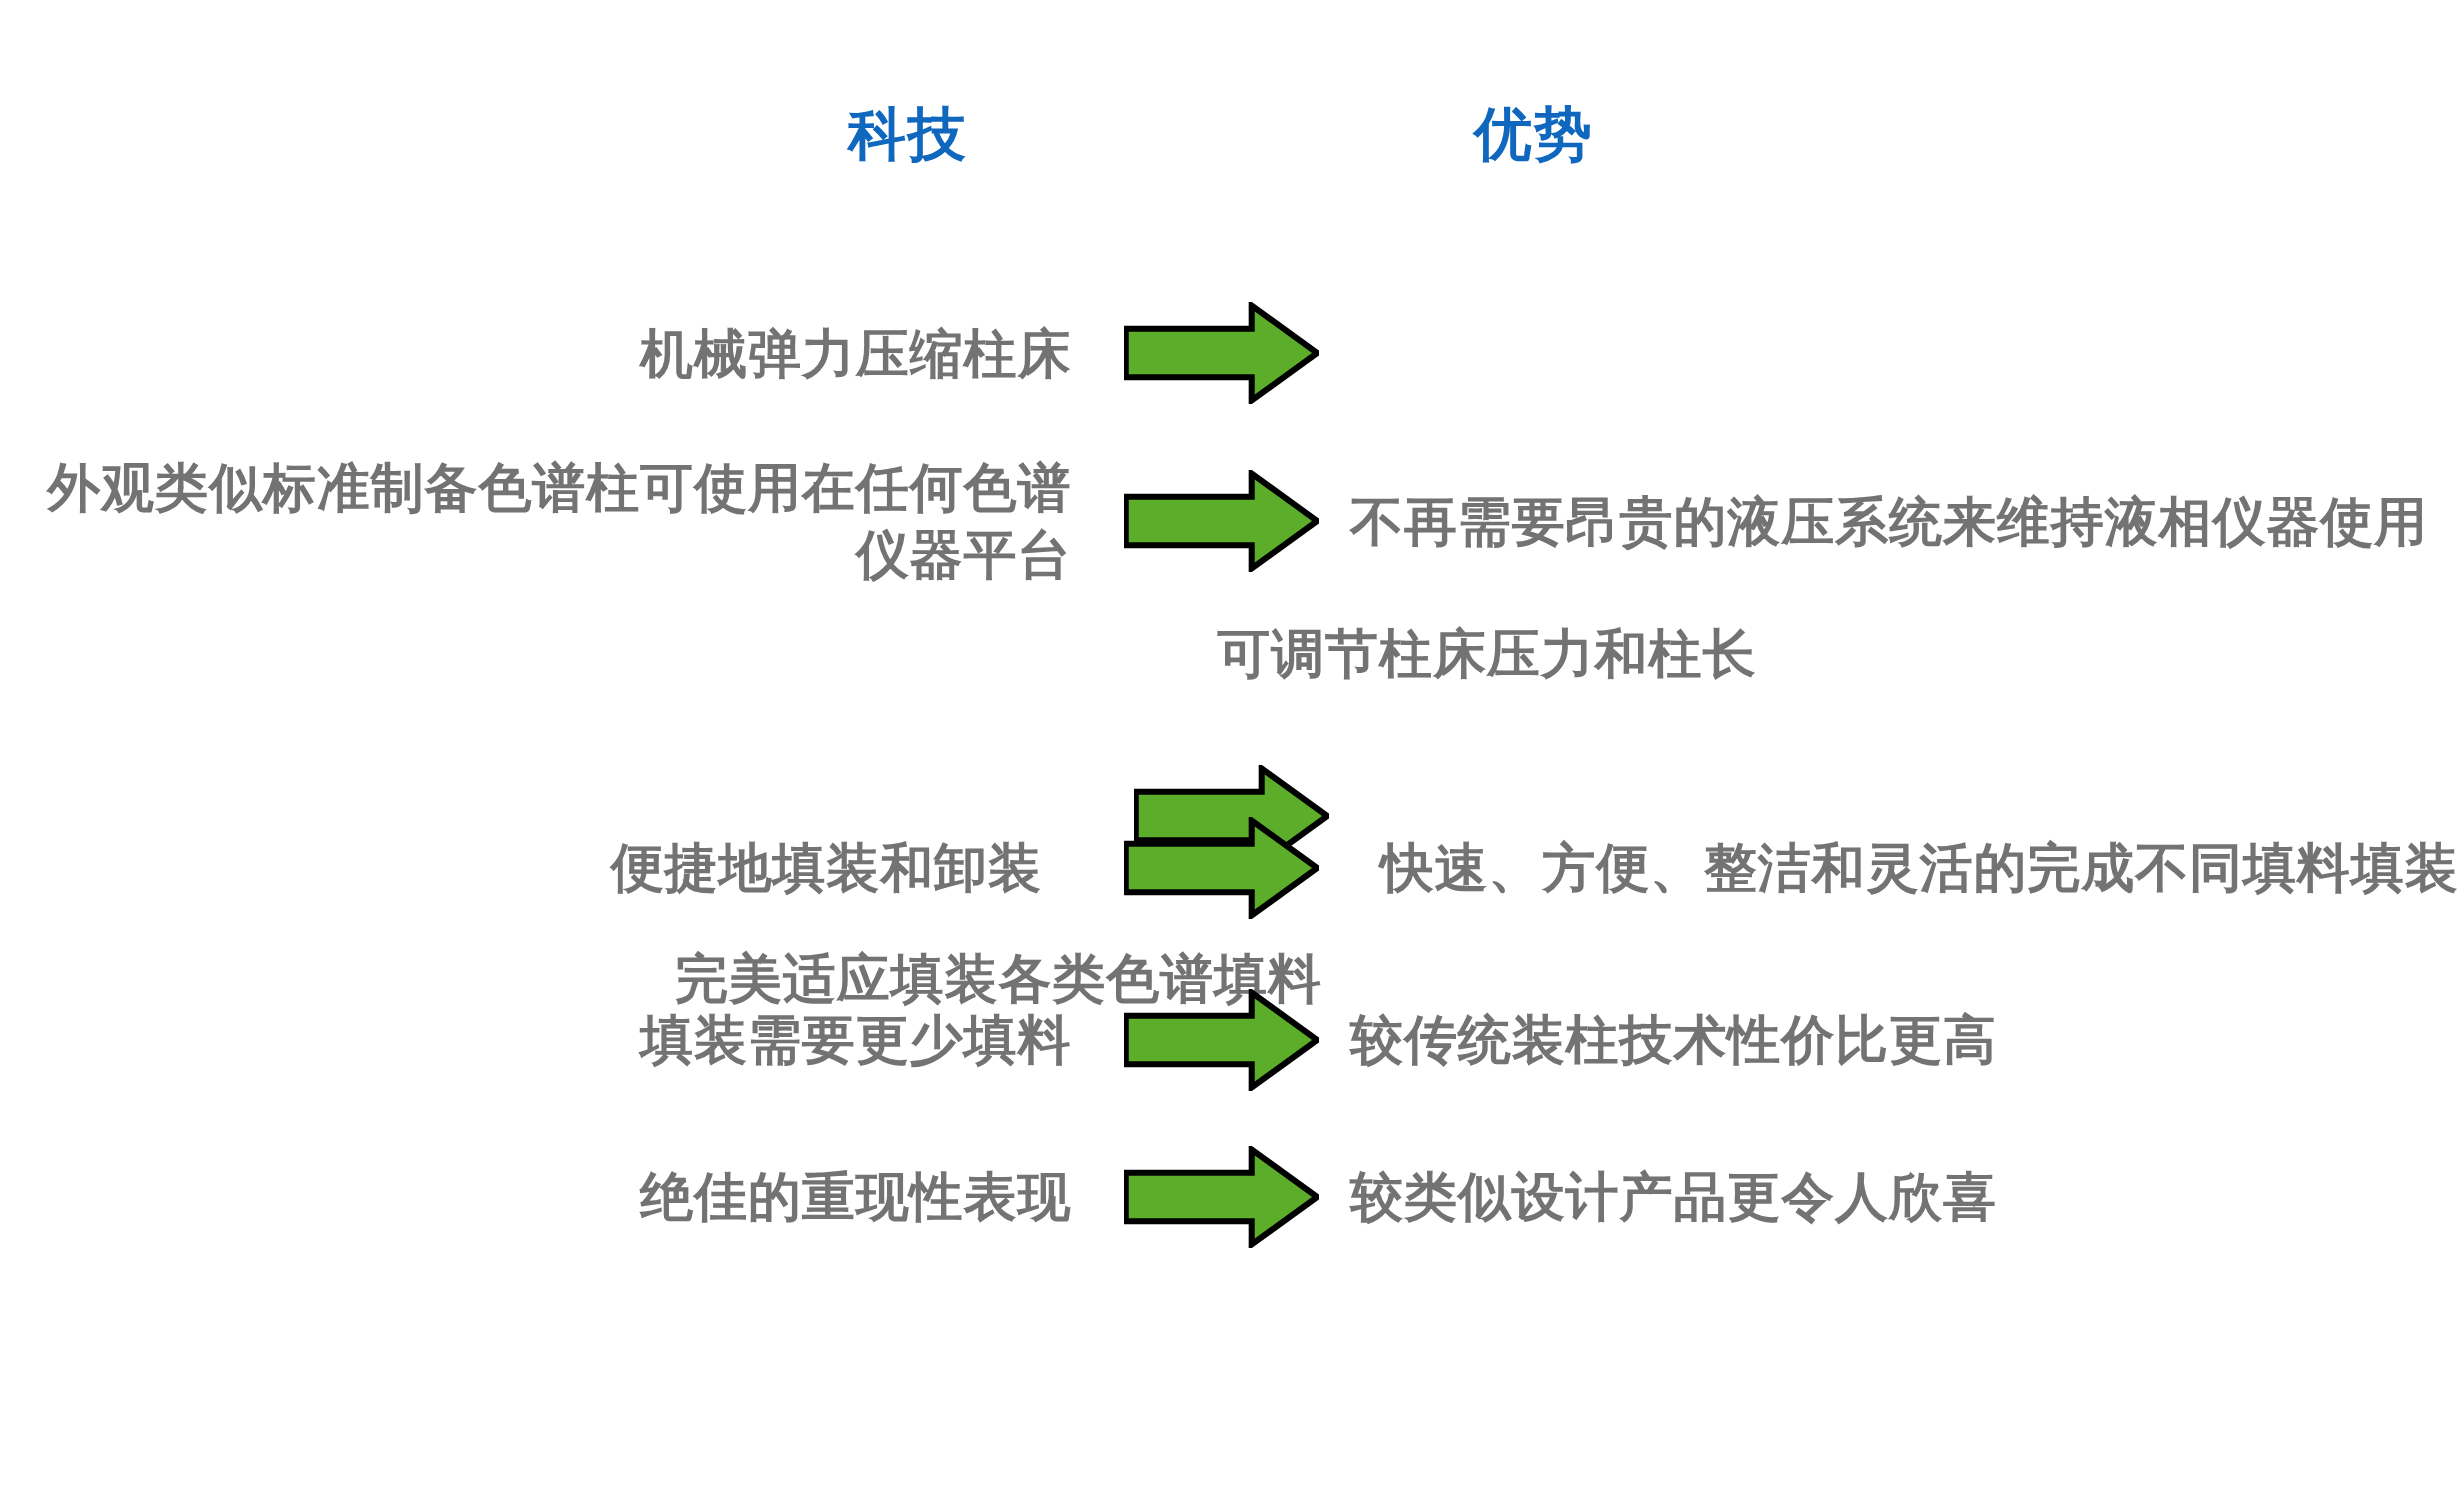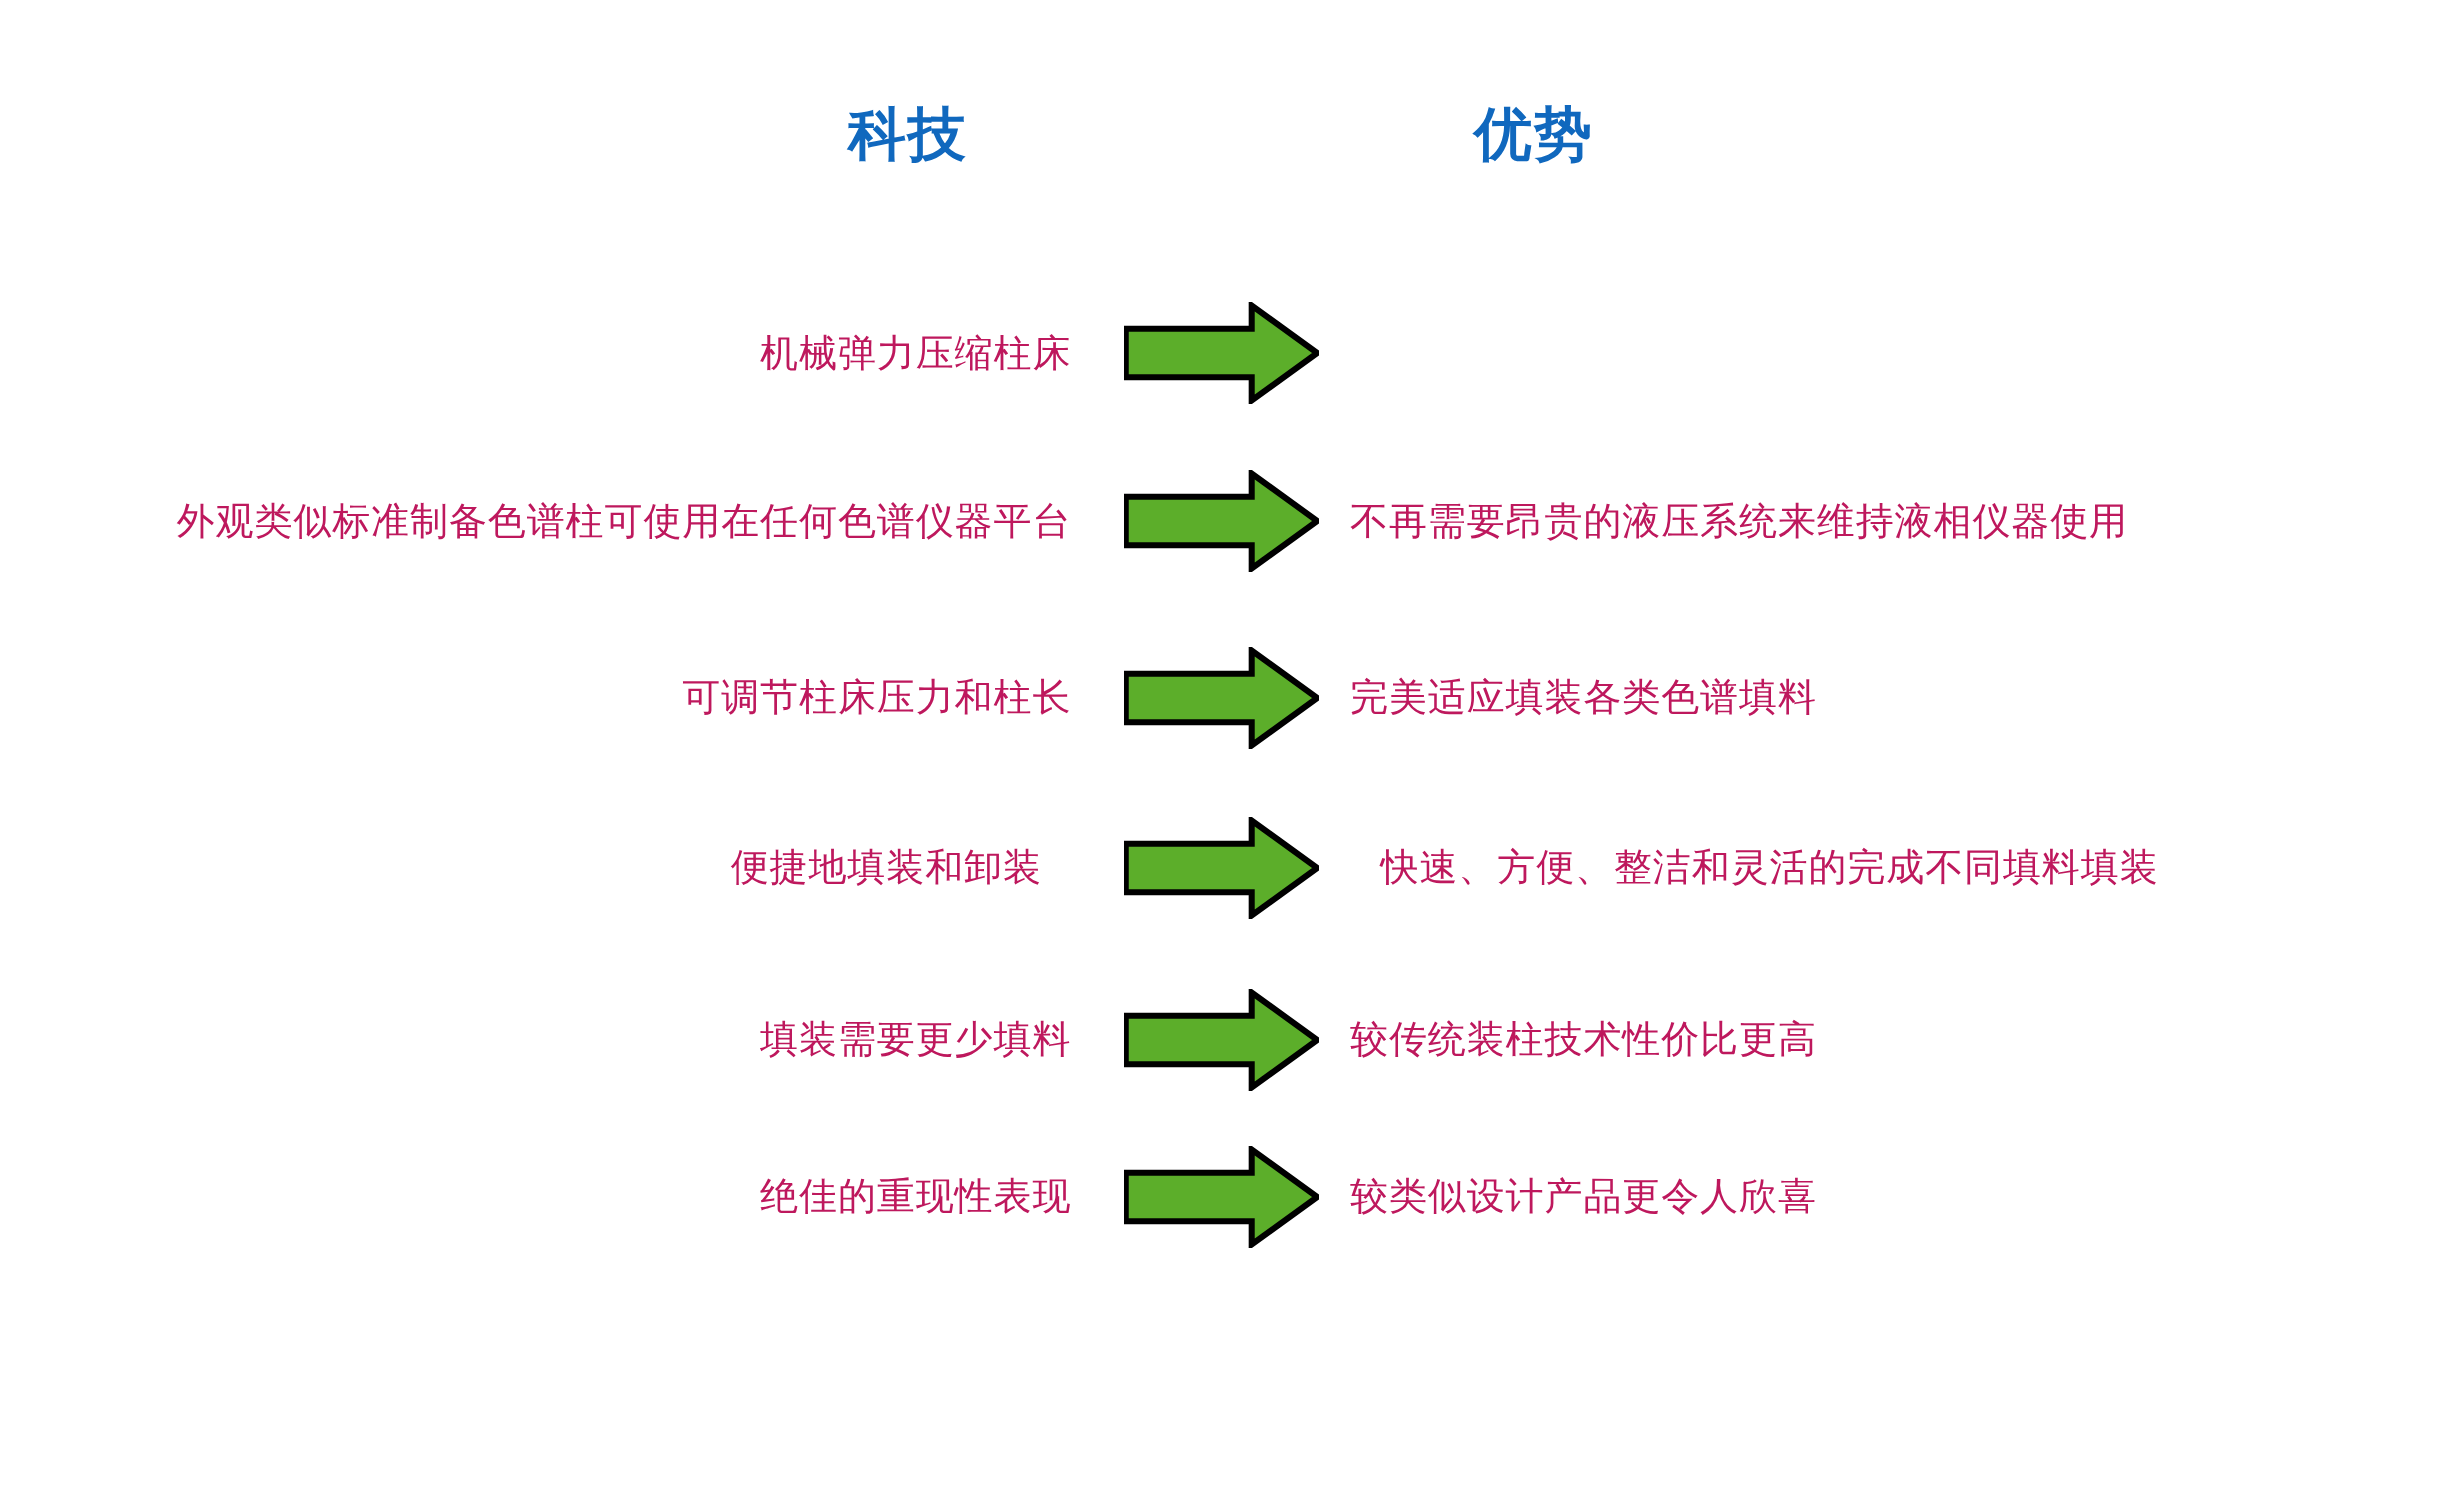--- a/index.html
+++ b/index.html
@@ -76,31 +76,31 @@
     flex: 0 0 258px;
   }
   .col-right {
     width: 1112px;
     box-sizing: border-box;
     padding-left: 0px;
     text-align: left;
   }
 
   .cell-text {
-    font-size: 38px;
+    font-size: 53px;
     line-height: 67px;
-    font-weight: 400;
-    color: #be185d;
+    font-weight: 700;
+    color: #737373;
     letter-spacing: 0.9px;
   }
 
   
   .row-0 { height: 138px; }
   .row-1 { height: 198px; }
-  .row-2 { height: 155px; }
+  .row-2 { height: 155px; flex-direction: column; }
   .row-3 { height: 185px; gap: 30px; }
   .row-4 { height: 159px; }
   .row-5 { height: 155px; }
 
   
   .arrow-svg {
     display: block;
     width: 195px;
     height: 102px;
   }

